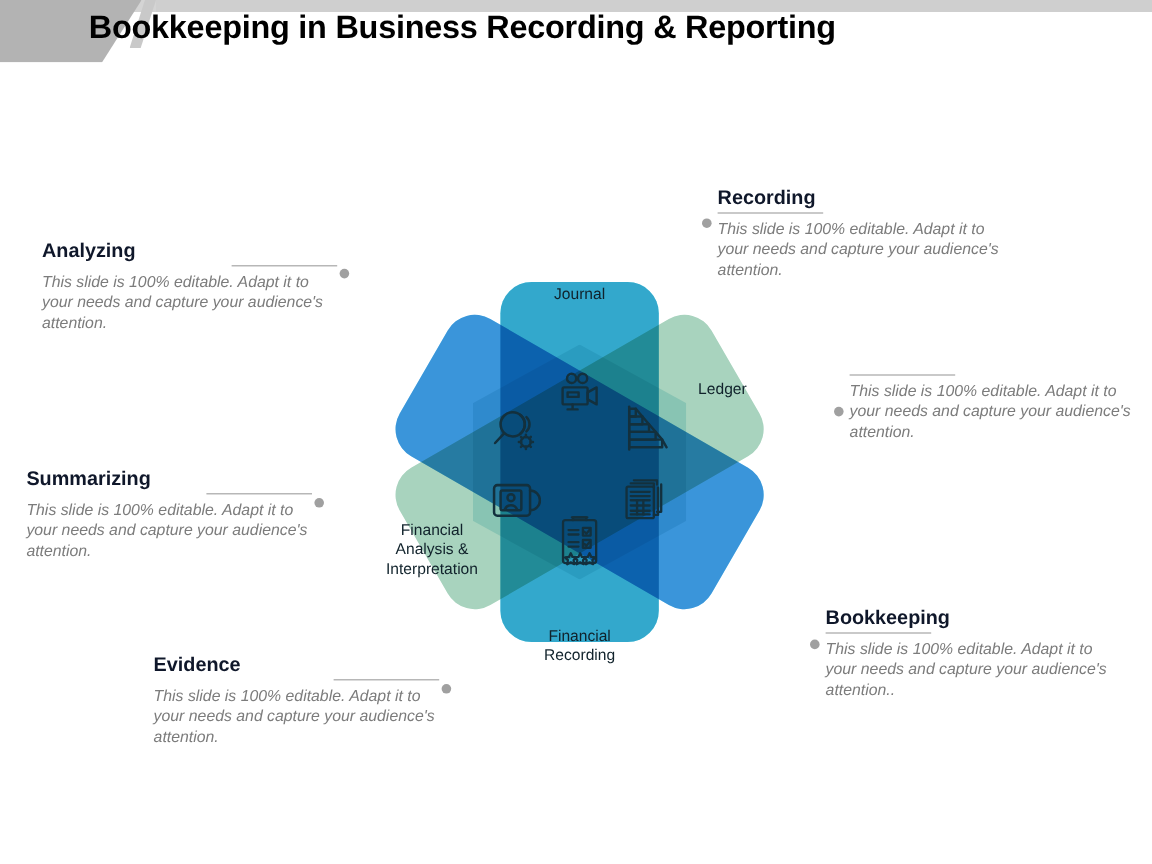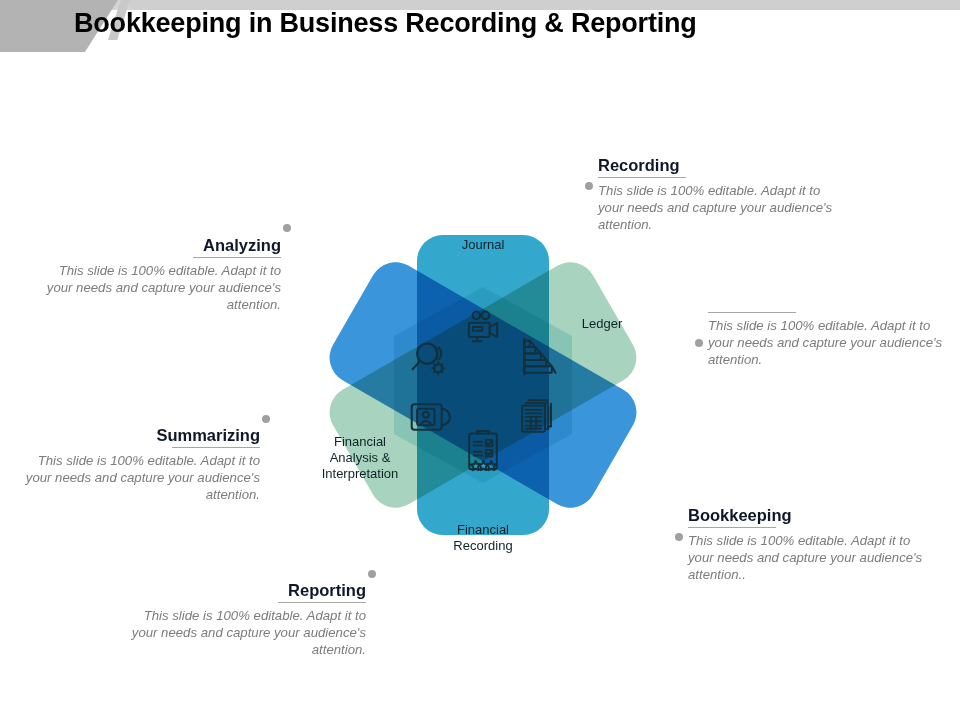--- a/index.html
+++ b/index.html
@@ -117,21 +117,21 @@
     width: 88px;
     margin-bottom: 4px;
   }
   .callout-body {
     font-size: 13.2px;
     font-style: italic;
     color: #7c7c7c;
     line-height: 1.30;
   }
   .callout.right { text-align: left; }
-  .callout.left  { text-align: right; margin-top: 36px; }
+  .callout.left  { text-align: left; }
   .callout.right .callout-rule { margin-left: 0; }
   .callout.left  .callout-rule { margin-left: auto; margin-right: 0; }
   .conn-dot {
     position: absolute;
     width: 8px; height: 8px;
     border-radius: 50%;
     background: #a0a0a0;
   }
 </style>
 </head>
@@ -275,19 +275,19 @@
   <div class="conn-dot" style="left:283px; top:224px;"></div>
 
   <div class="callout left" style="left:22px; top:390px; width:238px;">
     <div class="callout-title">Summarizing</div>
     <div class="callout-rule"></div>
     <div class="callout-body">This slide is 100% editable.  Adapt it to your needs and capture your audience's attention.</div>
   </div>
   <div class="conn-dot" style="left:262px; top:415px;"></div>
 
   <div class="callout left" style="left:128px; top:545px; width:238px;">
-    <div class="callout-title">Reporting</div>
+    <div class="callout-title">Evidence</div>
     <div class="callout-rule"></div>
     <div class="callout-body">This slide is 100% editable.  Adapt it to your needs and capture your audience's attention.</div>
   </div>
   <div class="conn-dot" style="left:368px; top:570px;"></div>
 
 </div>
 
 </body></html>

